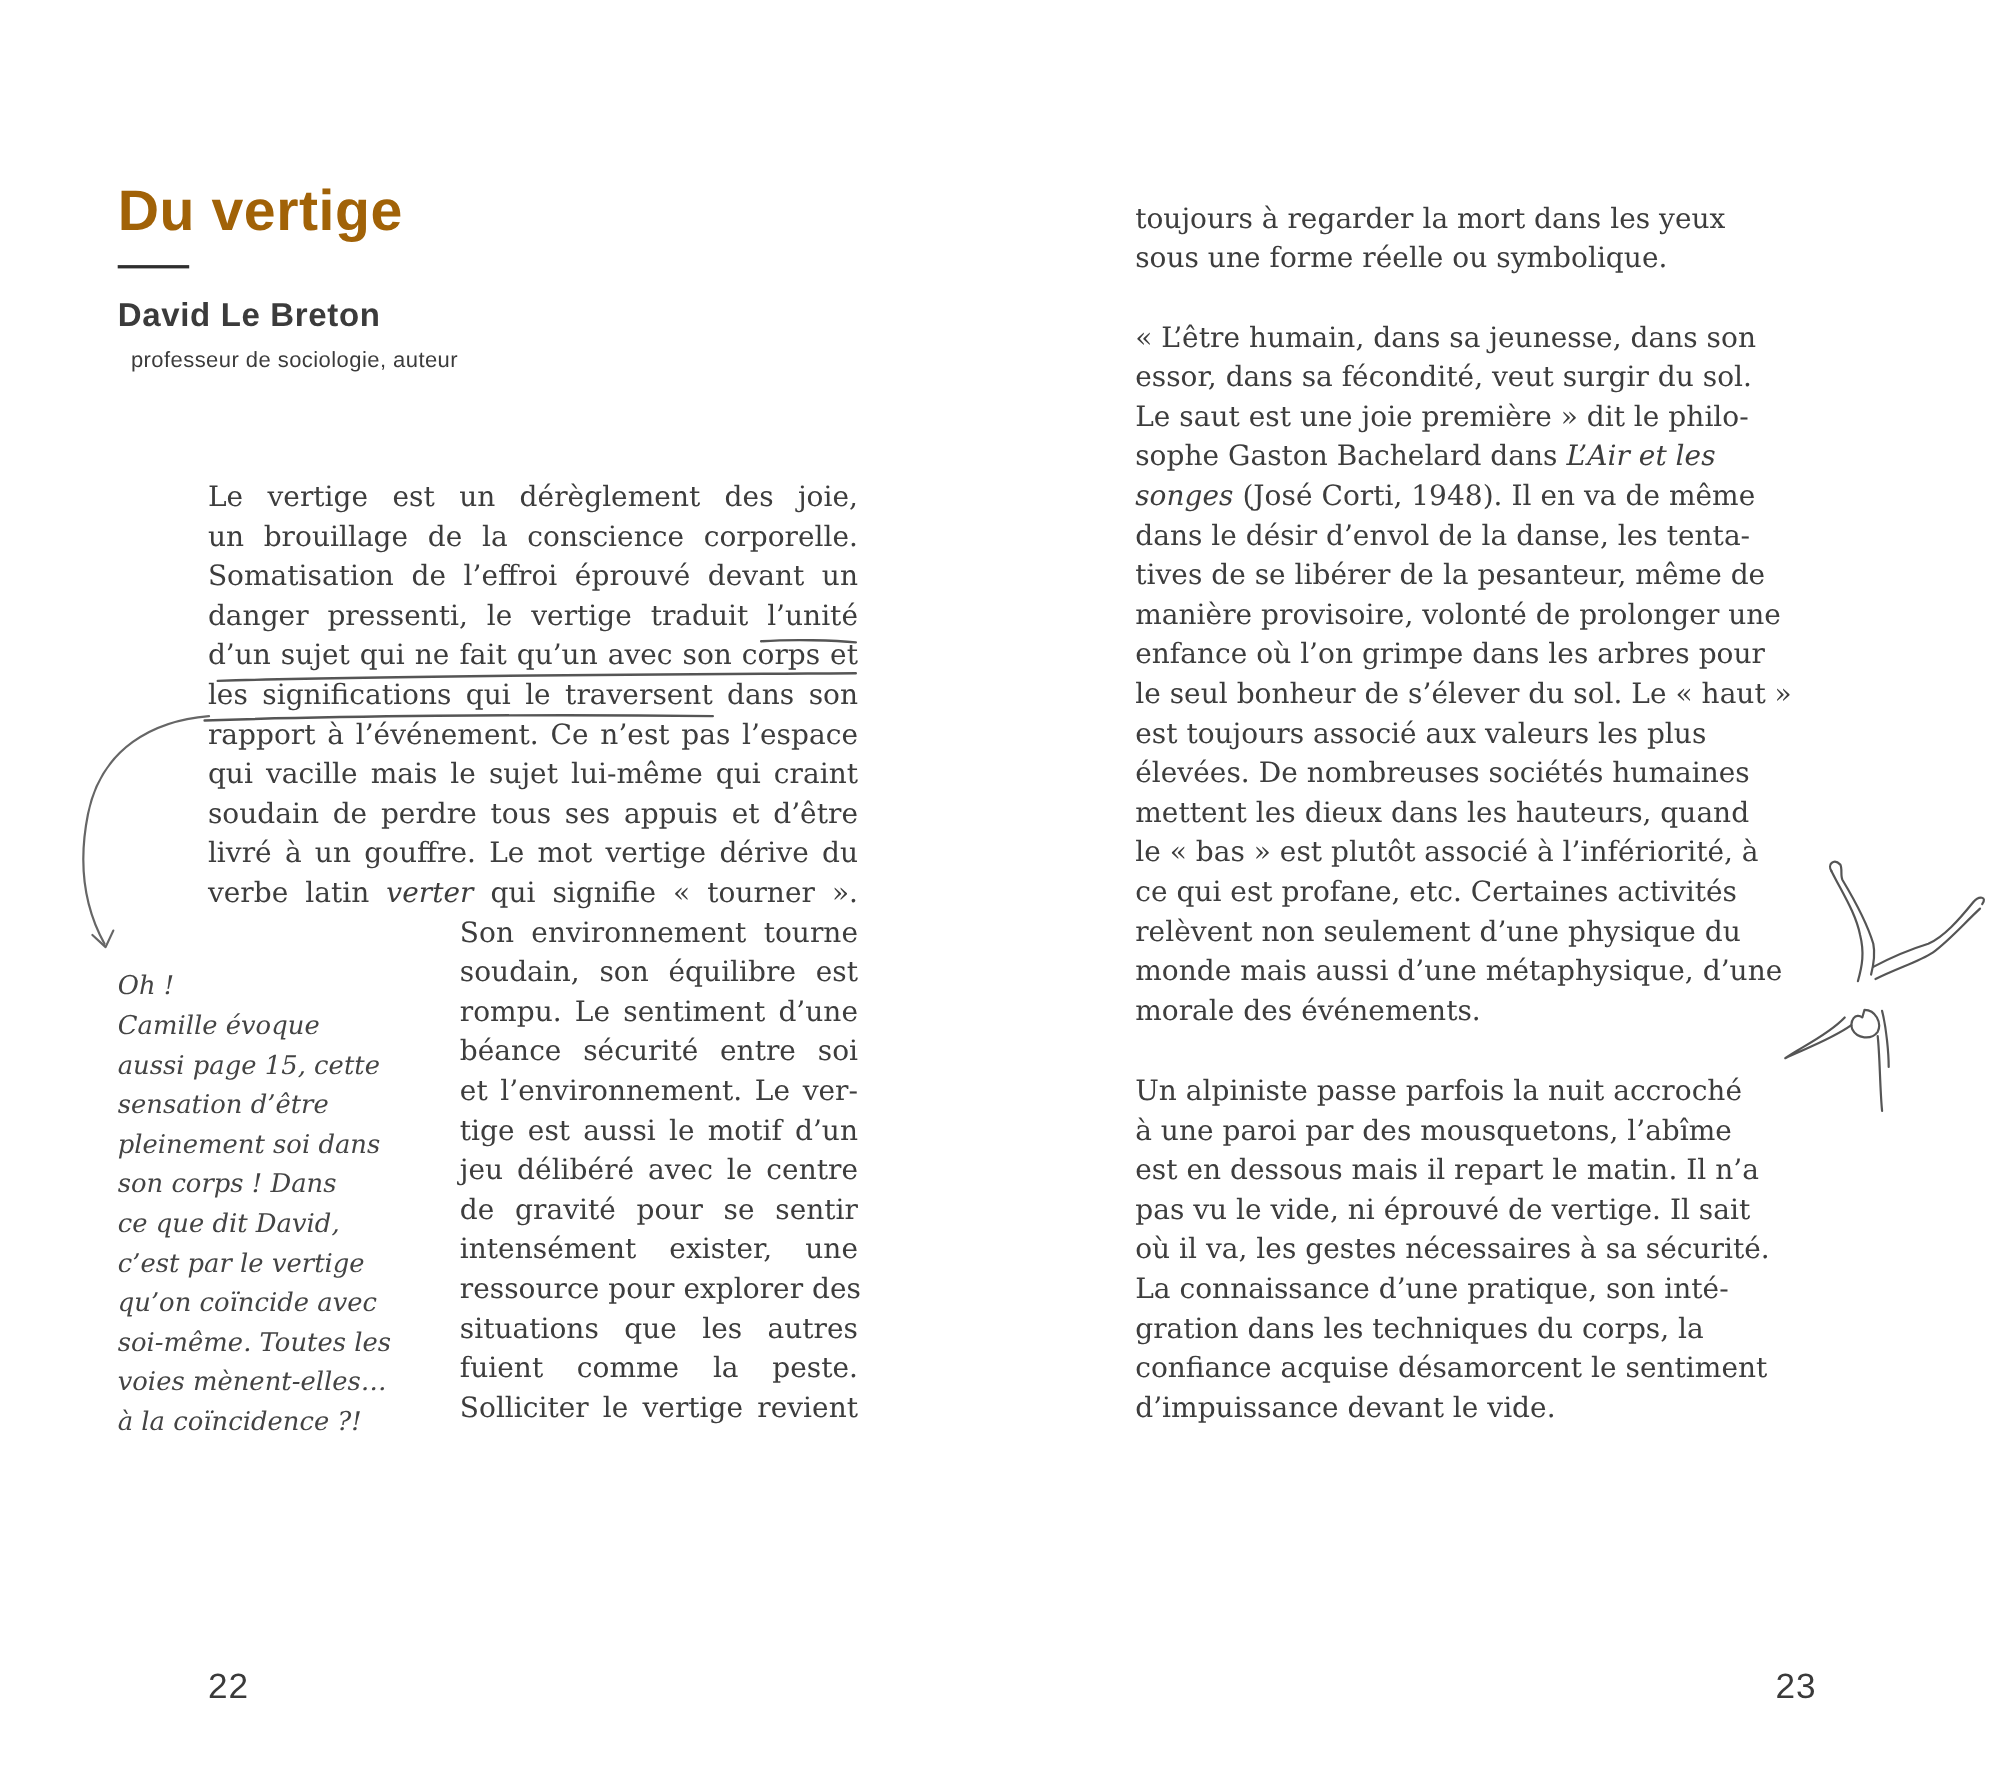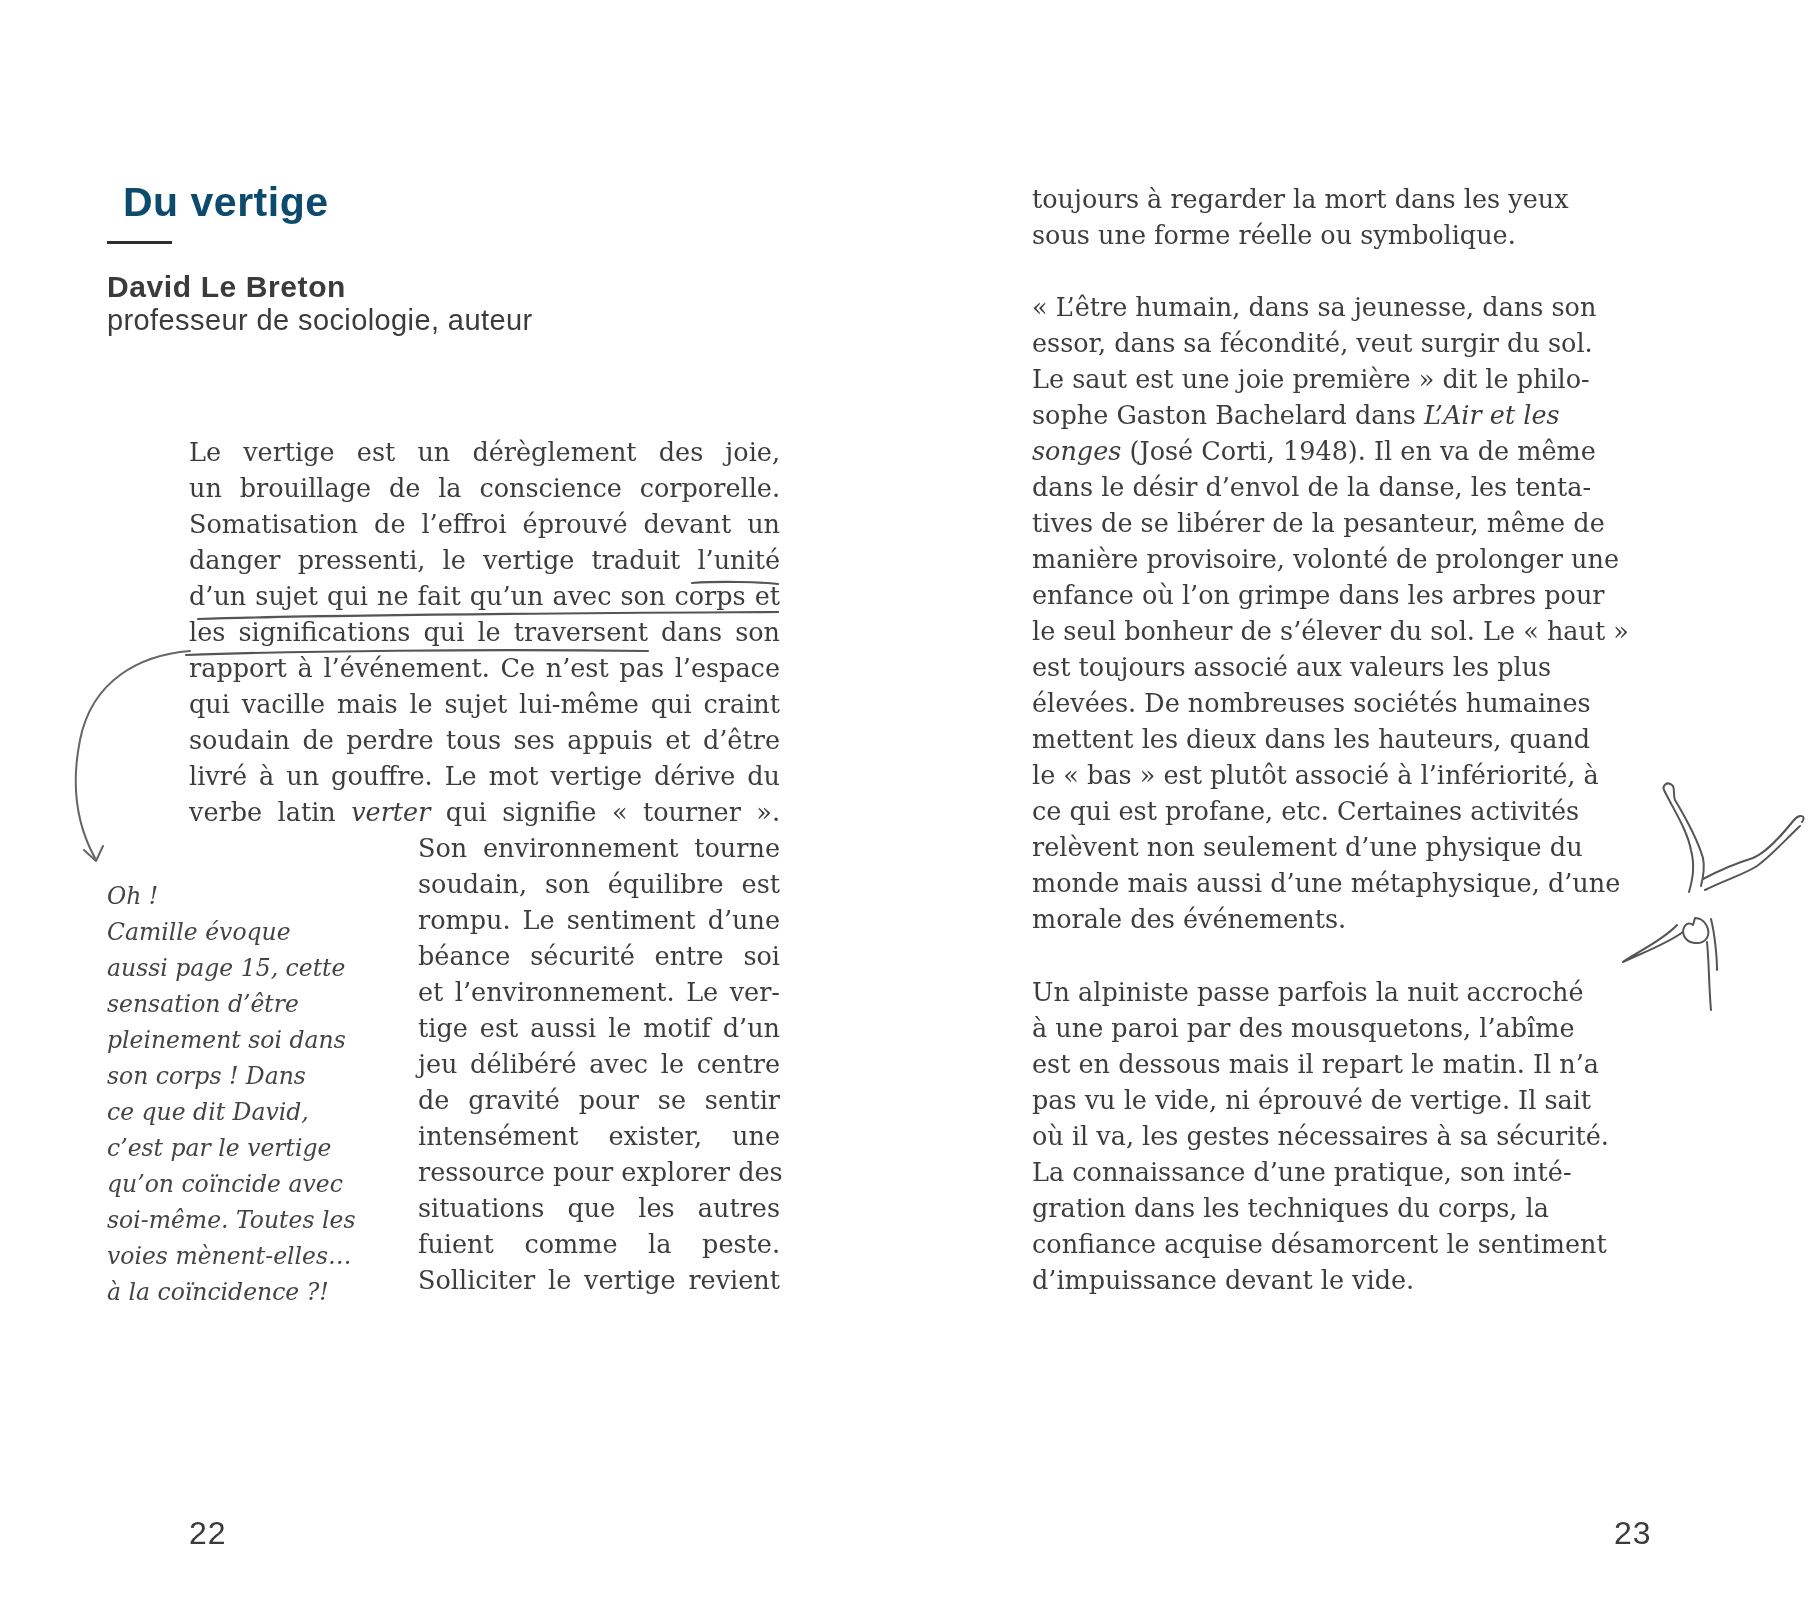--- a/index.html
+++ b/index.html
@@ -1,29 +1,29 @@
 <!DOCTYPE html>
 <html><head>
 <meta charset="utf-8">
 <style>
   html, body { margin: 0; padding: 0; background: #ffffff; }
   body { width: 1811px; height: 1614px; position: relative; overflow: hidden; color: #3a3a3a; }
   .page { position: absolute; top: 0; height: 1614px; }
   #page-left { left: 0; width: 905px; }
   #page-right { left: 905px; width: 906px; }
 
-  .title { position: absolute; left: 107px; top: 166px; margin: 16px;
-    font-family: "Liberation Sans", sans-serif; font-weight: 700; font-size: 41px;
-    letter-spacing: 0.5px; color: #0c4a6e; line-height: 1; }
+  .title { position: absolute; left: 107px; top: 166px; margin: 0;
+    font-family: "Liberation Sans", sans-serif; font-weight: 700; font-size: 52px;
+    letter-spacing: 0.5px; color: #a16207; line-height: 1; }
   .rule { position: absolute; left: 107px; top: 241px; width: 65px; height: 3px; background: #2f2f2f; }
   .author { position: absolute; left: 107px; top: 272px; margin: 0;
     font-family: "Liberation Sans", sans-serif; font-weight: 700; font-size: 30px;
     letter-spacing: 0.6px; color: #3b3b3b; line-height: 1; }
-  .author-role { position: absolute; left: 107px; top: 306px; margin: 0;
-    font-family: "Liberation Sans", sans-serif; font-size: 29px; letter-spacing: 0.4px;
+  .author-role { position: absolute; left: 107px; top: 306px; margin: 12px;
+    font-family: "Liberation Sans", sans-serif; font-size: 20px; letter-spacing: 0.4px;
     color: #3b3b3b; line-height: 1; }
 
   .body-text { font-family: "DejaVu Serif", serif; font-size: 25.5px; line-height: 36px; color: #3d3d3d; }
   .col-line { display: block; white-space: nowrap; text-align: justify; text-align-last: justify; height: 36px; overflow: visible; }
   .col-line.last { text-align-last: left; }
   .col-line em { font-style: italic; }
 
   #left-col { position: absolute; left: 189px; top: 434px; width: 591px; }
   #left-col-narrow { position: absolute; left: 418px; top: 830px; width: 362px; }
   #right-col-a { position: absolute; left: 127px; top: 181px; width: 495px; }

